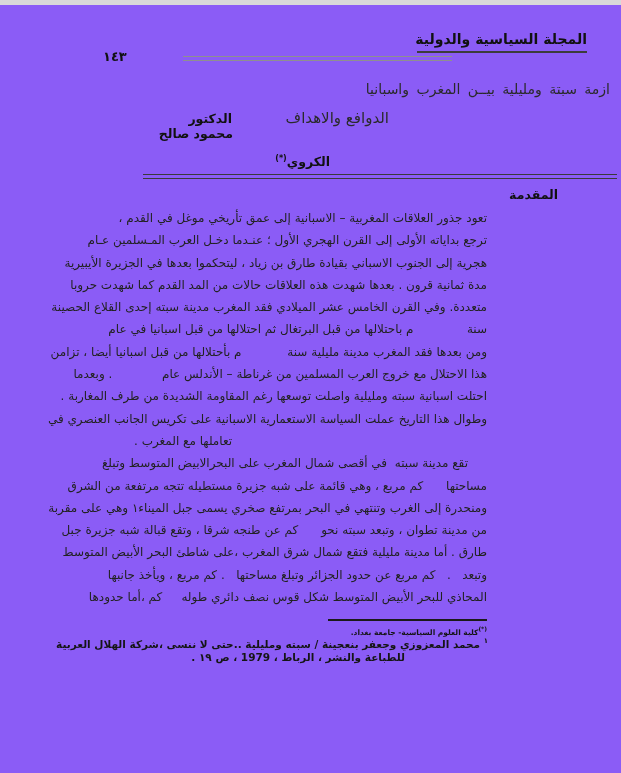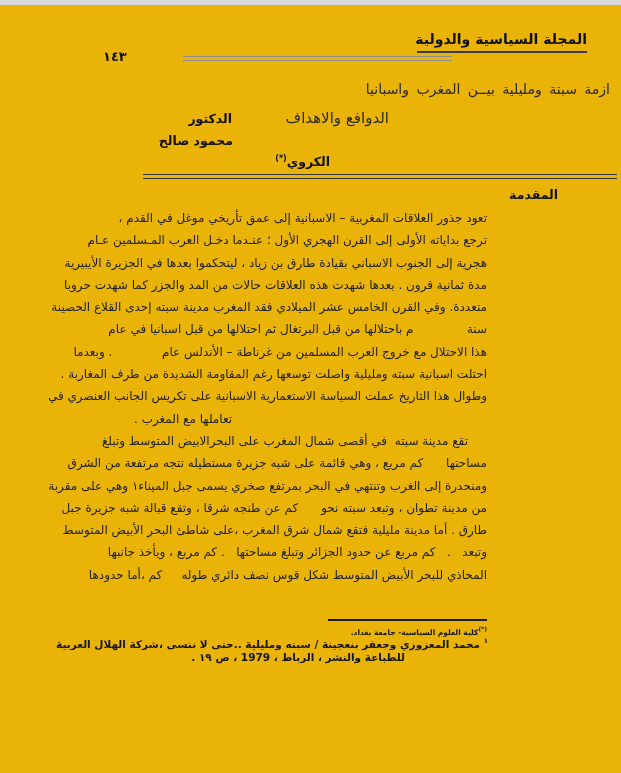--- a/index.html
+++ b/index.html
@@ -1,37 +1,37 @@
 <!DOCTYPE html>
 <html lang="ar"><head>
 <meta charset="utf-8">
 <style>
   html,body { margin:0; padding:0; background:#ffffff; }
   .page {
     position:relative; width:621px; height:773px;
-    background:#eab308; overflow:hidden;
+    background:#8b5cf6; overflow:hidden;
     font-family:"DejaVu Sans", sans-serif;
     direction:rtl; color:#1f1f1f;
   }
   .abs { position:absolute; white-space:nowrap; }
 
   .top-strip { position:absolute; top:0; left:0; width:621px; height:5px; background:#d9d9d9; }
 
   .journal-title { top:31px; right:34px; font-size:14px; font-weight:bold; color:#111; }
   .title-underline { position:absolute; top:51px; left:417px; width:170px; height:2px; background:#3c3c3c; }
   .double-rule-small { position:absolute; top:56px; left:183px; width:269px; height:3px;
     border-top:1.5px solid #8f8f8f; border-bottom:1.5px solid #8f8f8f; }
   .page-number { top:49px; left:103px; font-size:13px; font-weight:bold; color:#111; }
 
   .article-title { top:81px; right:11px; font-size:14px; color:#2a2a2a; word-spacing:3px; }
   .article-subtitle { top:109px; right:232px; font-size:15px; color:#2a2a2a; }
 
   .author-line { font-size:12.5px; font-weight:bold; color:#111; }
   .author-title { top:111px; right:389px; }
-  .author-name  { top:133px; right:388px; }
+  .author-name  { top:126px; right:388px; }
   .author-last  { top:154px; right:291px; }
   .author-last sup { font-size:8px; }
 
   .double-rule-large { position:absolute; top:174px; left:143px; width:474px; height:3px;
     border-top:1.5px solid #3a3a3a; border-bottom:1px solid #3a3a3a; }
 
   .section-heading { top:187px; right:63px; font-size:12.5px; font-weight:bold; color:#111; }
 
   .body-text { position:absolute; top:207px; right:134px; width:353px; }
   .body-line { white-space:nowrap; text-align:left; font-size:12px;
@@ -66,23 +66,24 @@
   <div class="abs author-line author-last"><span>الكروي</span><sup>(*)</sup></div>
 
   <div class="double-rule-large"></div>
 
   <div class="abs section-heading">المقدمة</div>
 
   <div class="body-text">
     <div class="body-line">تعود جذور العلاقات المغربية – الاسبانية إلى عمق تأريخي موغل في القدم ،</div>
     <div class="body-line">ترجع بداياته الأولى إلى القرن الهجري الأول ؛ عنـدما دخـل العرب المـسلمين عـام</div>
     <div class="body-line">هجرية إلى الجنوب الاسباني بقيادة طارق بن زياد ، ليتحكموا بعدها في الجزيرة الأيبيرية</div>
-    <div class="body-line">مدة ثمانية قرون . بعدها شهدت هذه العلاقات حالات من المد والجزر كما شهدت حروبا</div>
+    <div class="body-line">مدة ثمانية قرون . بعدها شهدت هذه العلاقات حالات من المد القدم كما شهدت حروبا</div>
     <div class="body-line">متعددة. وفي القرن الخامس عشر الميلادي فقد المغرب مدينة سبته إحدى القلاع الحصينة</div>
     <div class="body-line">سنة&nbsp;&nbsp;&nbsp;&nbsp;&nbsp;&nbsp;&nbsp;&nbsp;&nbsp;&nbsp;&nbsp;&nbsp;&nbsp; م باحتلالها من قبل البرتغال ثم احتلالها من قبل اسبانيا في عام</div>
+    <div class="body-line">ومن بعدها فقد المغرب مدينة مليلية سنة&nbsp;&nbsp;&nbsp;&nbsp;&nbsp;&nbsp;&nbsp;&nbsp;&nbsp;&nbsp;&nbsp; م بأحتلالها من قبل اسبانيا أيضا ، تزامن</div>
     <div class="body-line">هذا الاحتلال مع خروج العرب المسلمين من غرناطة – الأندلس عام&nbsp;&nbsp;&nbsp;&nbsp;&nbsp;&nbsp;&nbsp;&nbsp;&nbsp;&nbsp;&nbsp;&nbsp; . وبعدما</div>
     <div class="body-line">احتلت اسبانية سبته ومليلية واصلت توسعها رغم المقاومة الشديدة من طرف المغاربة .</div>
     <div class="body-line">وطوال هذا التاريخ عملت السياسة الاستعمارية الاسبانية على تكريس الجانب العنصري في</div>
     <div class="body-line">تعاملها مع المغرب .</div>
     <div class="body-line indent">تقع مدينة سبته&nbsp; في أقصى شمال المغرب على البحرالابيض المتوسط وتبلغ</div>
     <div class="body-line">مساحتها&nbsp;&nbsp;&nbsp;&nbsp;&nbsp; كم مربع ، وهي قائمة على شبه جزيرة مستطيله تتجه مرتفعة من الشرق</div>
     <div class="body-line">ومنحدرة إلى الغرب وتنتهي في البحر بمرتفع صخري يسمى جبل الميناء١ وهي على مقربة</div>
     <div class="body-line">من مدينة تطوان ، وتبعد سبته نحو&nbsp;&nbsp;&nbsp;&nbsp;&nbsp; كم عن طنجه شرقا ، وتقع قبالة شبه جزيرة جبل</div>
     <div class="body-line">طارق . أما مدينة مليلية فتقع شمال شرق المغرب ،على شاطئ البحر الأبيض المتوسط</div>
     <div class="body-line">وتبعد&nbsp;&nbsp; .&nbsp;&nbsp; كم مربع عن حدود الجزائر وتبلغ مساحتها&nbsp;&nbsp; . كم مربع ، ويأخذ جانبها</div>

